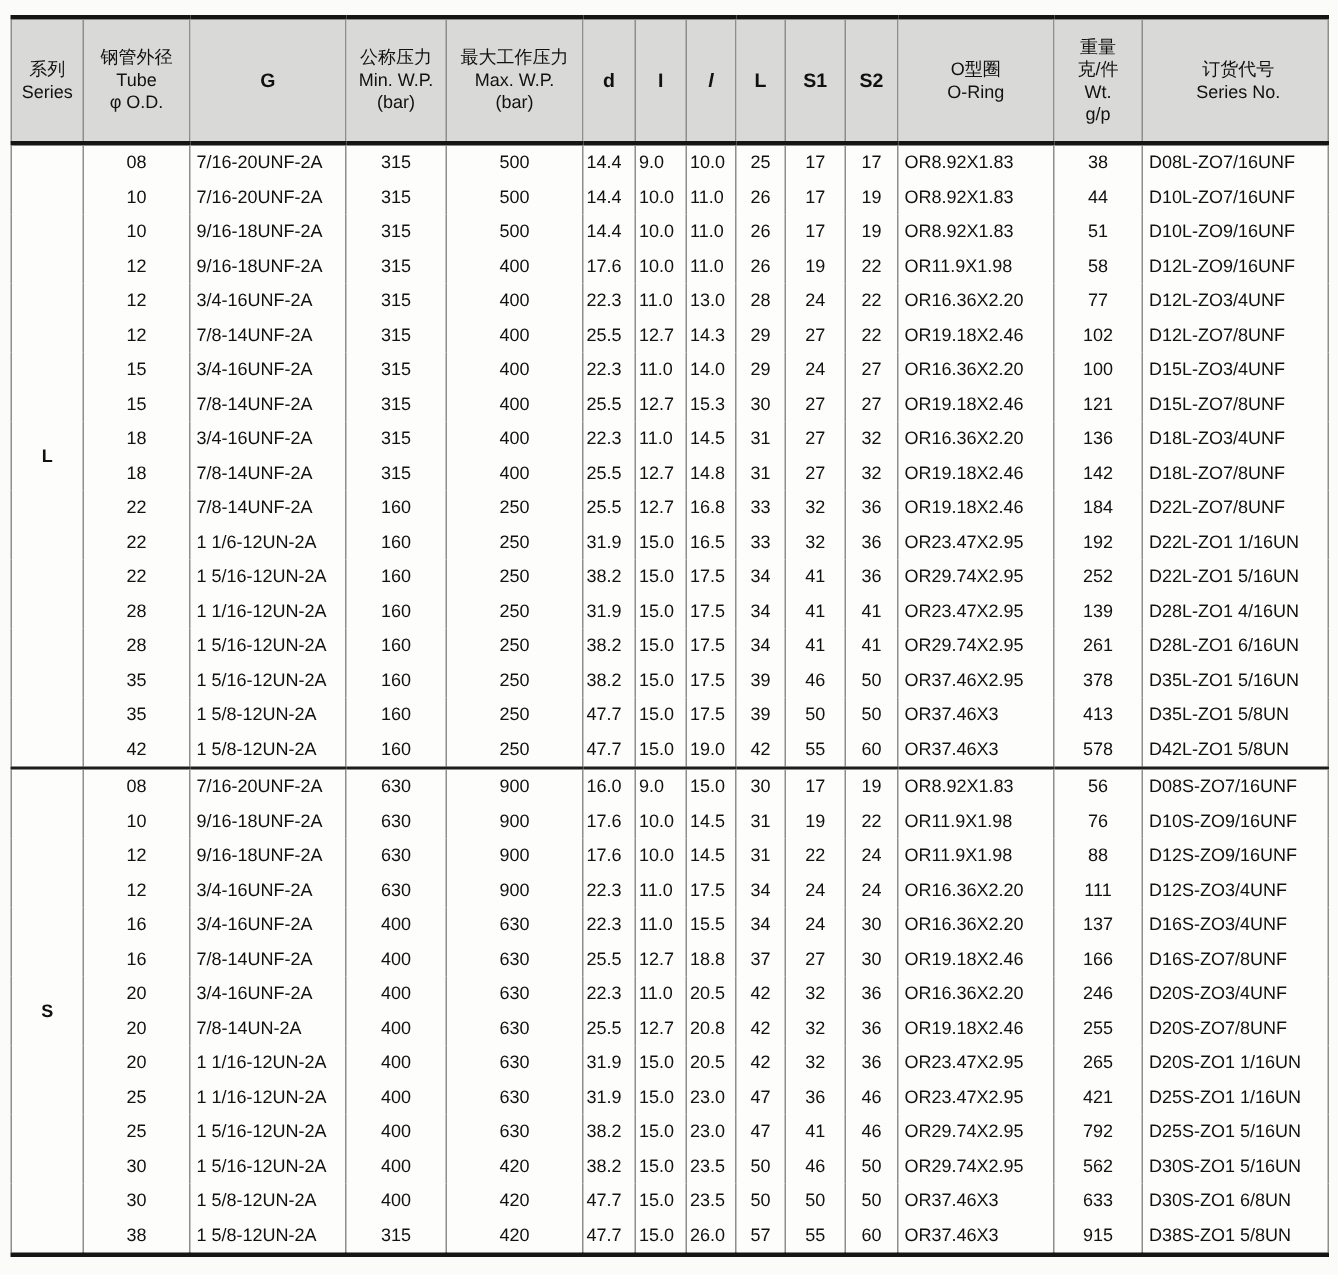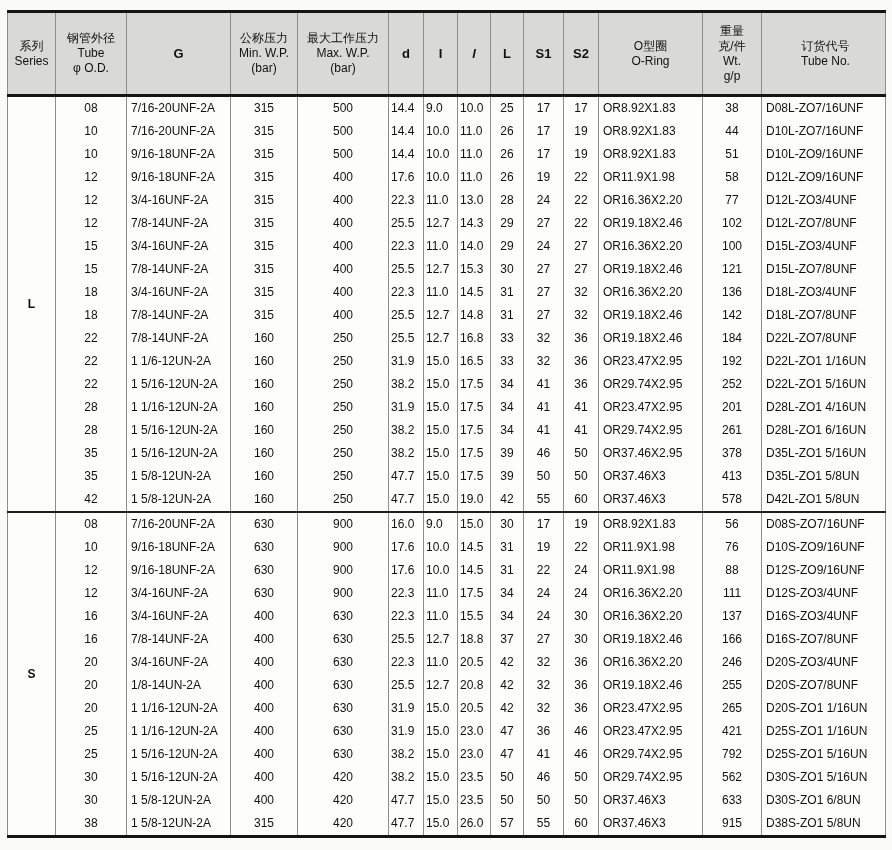--- a/index.html
+++ b/index.html
@@ -127,21 +127,21 @@
           <span class="hline">O-Ring</span>
         </th>
         <th>
           <span class="hline">重量</span>
           <span class="hline">克/件</span>
           <span class="hline">Wt.</span>
           <span class="hline">g/p</span>
         </th>
         <th class="th-left">
           <span class="hline">订货代号</span>
-          <span class="hline">Tube No.</span>
+          <span class="hline">Series No.</span>
         </th>
       </tr>
     </thead>
     <tbody id="spec-body">
         <tr>
           <td class="series-cell" rowspan="18">L</td>
           <td class="c-center">08</td>
           <td class="c-left">7/16-20UNF-2A</td>
           <td class="c-center">315</td>
           <td class="c-center">500</td>
@@ -340,21 +340,21 @@
           <td class="c-left">1 1/16-12UN-2A</td>
           <td class="c-center">160</td>
           <td class="c-center">250</td>
           <td class="c-numleft">31.9</td>
           <td class="c-numleft">15.0</td>
           <td class="c-numleft">17.5</td>
           <td class="c-center">34</td>
           <td class="c-center">41</td>
           <td class="c-center">41</td>
           <td class="c-left">OR23.47X2.95</td>
-          <td class="c-center">201</td>
+          <td class="c-center">139</td>
           <td class="c-left c-bold">D28L-ZO1 4/16UN</td>
         </tr>
         <tr>
           <td class="c-center">28</td>
           <td class="c-left">1 5/16-12UN-2A</td>
           <td class="c-center">160</td>
           <td class="c-center">250</td>
           <td class="c-numleft">38.2</td>
           <td class="c-numleft">15.0</td>
           <td class="c-numleft">17.5</td>
@@ -511,21 +511,21 @@
           <td class="c-numleft">20.5</td>
           <td class="c-center">42</td>
           <td class="c-center">32</td>
           <td class="c-center">36</td>
           <td class="c-left">OR16.36X2.20</td>
           <td class="c-center">246</td>
           <td class="c-left c-bold">D20S-ZO3/4UNF</td>
         </tr>
         <tr>
           <td class="c-center">20</td>
-          <td class="c-left">1/8-14UN-2A</td>
+          <td class="c-left">7/8-14UN-2A</td>
           <td class="c-center">400</td>
           <td class="c-center">630</td>
           <td class="c-numleft">25.5</td>
           <td class="c-numleft">12.7</td>
           <td class="c-numleft">20.8</td>
           <td class="c-center">42</td>
           <td class="c-center">32</td>
           <td class="c-center">36</td>
           <td class="c-left">OR19.18X2.46</td>
           <td class="c-center">255</td>

